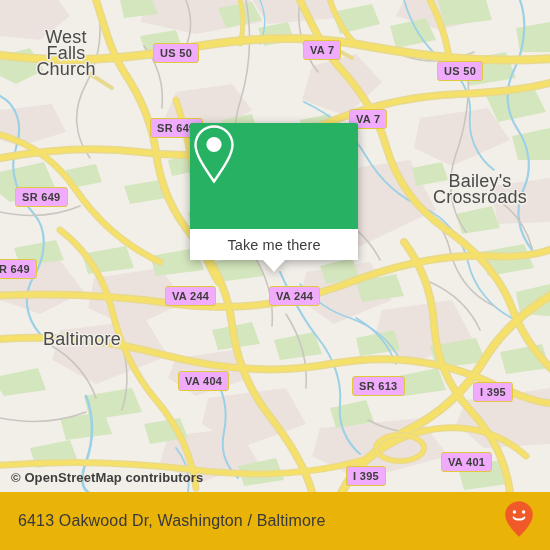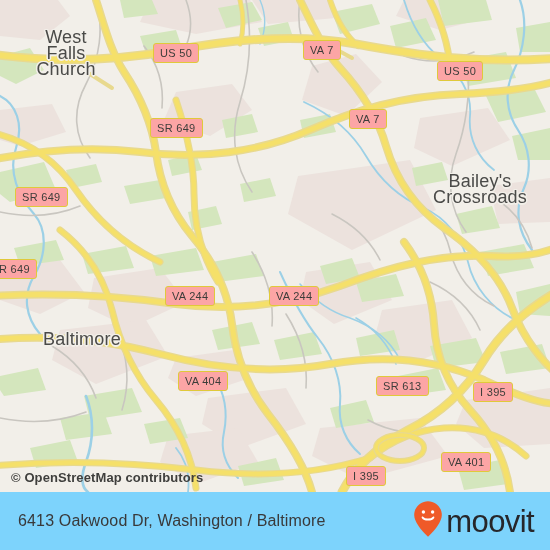--- a/index.html
+++ b/index.html
@@ -28,26 +28,26 @@
     text-shadow:
        1.5px 0 #f2efe9,-1.5px 0 #f2efe9,0 1.5px #f2efe9,0 -1.5px #f2efe9,
        1px 1px #f2efe9,-1px 1px #f2efe9,1px -1px #f2efe9,-1px -1px #f2efe9;
     white-space:pre;
     pointer-events:none;
   }
 
   
   .shield{
     position:absolute;
-    background:#fca5a5;
+    background:#f0abfc;
     border:1.5px solid #e0c93a;
     border-radius:3px;
     color:#3d3d3a;
     font-size:11px;
-    font-weight:normal;
+    font-weight:bold;
     line-height:12px;
     padding:2.5px 6px 3px 6px;
     white-space:nowrap;
     letter-spacing:.3px;
   }
 
   
   #attribution{
     position:absolute;left:11px;top:470px;
     font-size:13px;color:#3f3f3d;
@@ -75,21 +75,21 @@
     position:absolute;left:50%;top:137px;transform:translateX(-50%);
     width:0;height:0;
     border-left:11px solid transparent;
     border-right:11px solid transparent;
     border-top:12px solid #ffffff;
   }
 
   
   #bottombar{
     position:absolute;left:0;top:492px;width:550px;height:58px;
-    background:#7dd3fc;overflow:hidden;
+    background:#eab308;overflow:hidden;
   }
   #address{
     position:absolute;left:18px;top:50%;transform:translateY(-50%);
     font-size:16px;color:#39393a;letter-spacing:.15px;white-space:nowrap;
   }
   #brand{
     position:absolute;right:16px;top:50%;transform:translateY(-50%);
     display:flex;align-items:center;gap:3px;
   }
   #brand-word{
@@ -303,41 +303,55 @@
     <div class="shield" style="left:153px;top:43px;">US 50</div>
     <div class="shield" style="left:303px;top:40px;">VA 7</div>
     <div class="shield" style="left:437px;top:61px;">US 50</div>
     <div class="shield" style="left:150px;top:118px;">SR 649</div>
     <div class="shield" style="left:349px;top:109px;">VA 7</div>
     <div class="shield" style="left:15px;top:187px;">SR 649</div>
     <div class="shield" style="left:-8px;top:259px;">R 649</div>
     <div class="shield" style="left:165px;top:286px;">VA 244</div>
     <div class="shield" style="left:269px;top:286px;">VA 244</div>
     <div class="shield" style="left:178px;top:371px;">VA 404</div>
-    <div class="shield" style="left:352px;top:376px;margin-left:24px;">SR 613</div>
+    <div class="shield" style="left:352px;top:376px;">SR 613</div>
     <div class="shield" style="left:473px;top:382px;">I 395</div>
     <div class="shield" style="left:346px;top:466px;">I 395</div>
     <div class="shield" style="left:441px;top:452px;">VA 401</div>
 
     <div id="attribution">© OpenStreetMap contributors</div>
 
+    <div id="popup">
+      <div id="popup-head">
+        <span>
+          <svg width="48" height="62" viewBox="0 0 48 62" fill="none" xmlns="http://www.w3.org/2000/svg">
+            <path d="M24 3.5 C34.2 3.5 42.5 11.8 42.5 22 C42.5 31 35 42.5 24 58.5
+                     C13 42.5 5.5 31 5.5 22 C5.5 11.8 13.8 3.5 24 3.5 Z" stroke="#ffffff" stroke-width="2.4" fill="none"></path>
+            <circle cx="24" cy="21.5" r="7.6" fill="#ffffff"></circle>
+          </svg>
+        </span>
+      </div>
+      <div id="popup-body">
+        <span id="popup-label">Take me there</span>
+      </div>
+      <div id="popup-tail"></div>
+    </div>
 
   </div>
 
   <div id="bottombar">
 
     <span id="address">6413 Oakwood Dr, Washington / Baltimore</span>
 
     <div id="brand">
       <span>
         <svg width="30" height="38" viewBox="0 0 30 38" xmlns="http://www.w3.org/2000/svg">
           <path d="M15 1.2 C22.6 1.2 28.8 7.4 28.8 15 C28.8 21.4 22.6 29.6 15 36.8
                    C7.4 29.6 1.2 21.4 1.2 15 C1.2 7.4 7.4 1.2 15 1.2 Z" fill="#ef5a28"></path>
           <circle cx="10.4" cy="12" r="1.7" fill="#ffffff"></circle>
           <circle cx="19.6" cy="12" r="1.7" fill="#ffffff"></circle>
           <path d="M9.6 17.4 C11.4 20.3 18.6 20.3 20.4 17.4" stroke="#ffffff" stroke-width="1.9" fill="none" stroke-linecap="round"></path>
         </svg>
       </span>
-      <span id="brand-word">moovit</span>
     </div>
   </div>
 
 </div>
 
 </body></html>

